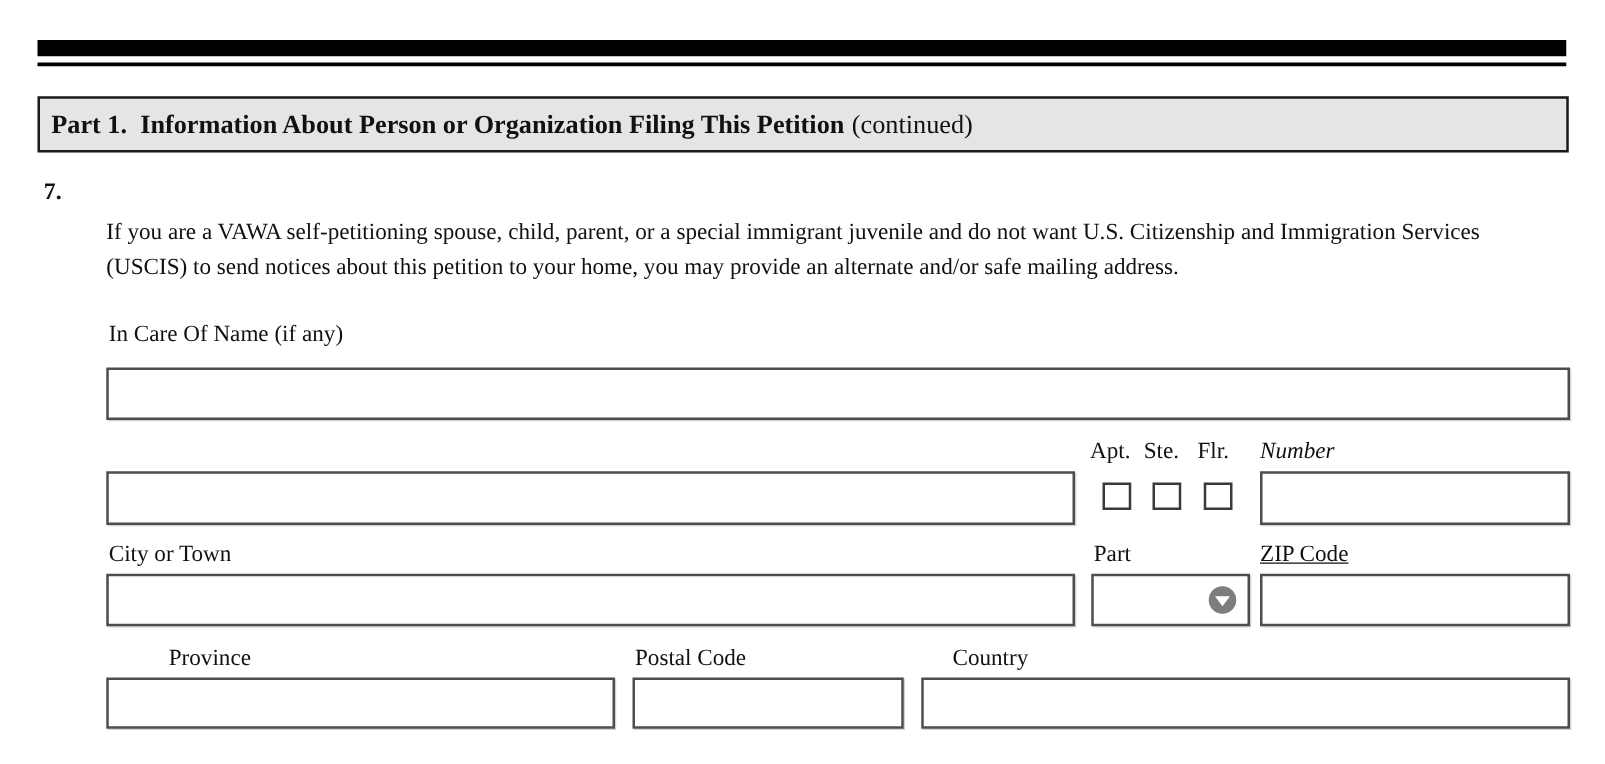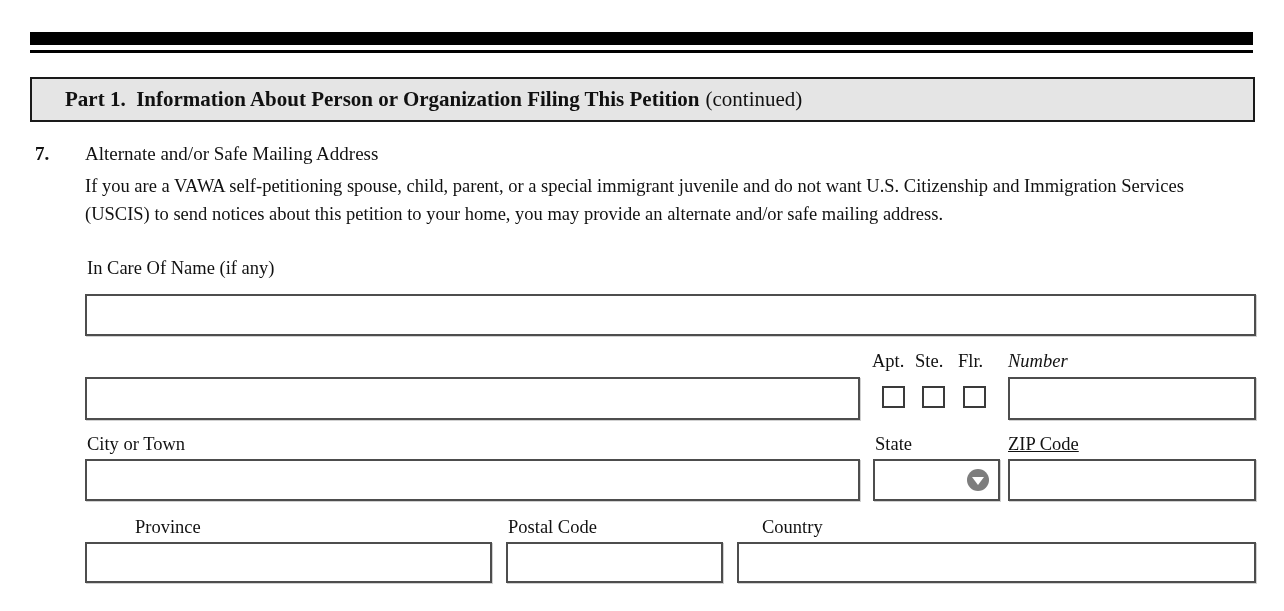--- a/index.html
+++ b/index.html
@@ -19,21 +19,21 @@
 
   .part-header {
     left: 30px; top: 77px; width: 1225px; height: 45px;
     background: #e5e5e5;
     border: 2px solid #1a1a1a;
     font-size: 21px;
     line-height: 40px;
     padding-left: 9px;
     white-space: nowrap;
   }
-  .ph-bold { font-weight: bold; white-space: pre; margin-left: 24px; }
+  .ph-bold { font-weight: bold; white-space: pre; }
   .ph-reg  { font-weight: normal; margin-left: 6px; }
 
   .item-number { left: 35px; top: 143px; font-size: 19px; font-weight: bold; }
   .item-title  { left: 85px; top: 143px; font-size: 19px; }
   .item-desc   { left: 85px; top: 172px; width: 1150px; font-size: 18.5px; line-height: 28px; }
 
   .field-label { font-size: 18.5px; white-space: nowrap; }
 
   .field-input {
     position: absolute;
@@ -86,42 +86,41 @@
 <div class="page">
 
   <div class="abs top-bar"></div>
   <div class="abs top-line"></div>
 
   <div class="abs part-header">
     <span class="ph-bold">Part 1.  Information About Person or Organization Filing This Petition</span><span class="ph-reg">(continued)</span>
   </div>
 
   <div class="abs item-number">7.</div>
-  <div class="abs item-title">Alternate and/or Safe Mailing Address</div>
   <div class="abs item-desc">If you are a VAWA self-petitioning spouse, child, parent, or a special immigrant juvenile and do not want U.S. Citizenship and Immigration Services (USCIS) to send notices about this petition to your home, you may provide an alternate and/or safe mailing address.</div>
 
   <div class="abs field-label" style="left:87px; top:258px;">In Care Of Name (if any)</div>
   <input type="text" class="field-input" style="left: 85px; top: 294px; width: 1171px; height: 42px;" value="">
 
   <input type="text" class="field-input" style="left: 85px; top: 377px; width: 775px; height: 43px;" value="">
 
   <div class="abs field-label" style="left:872px; top:351px;">Apt.</div>
   <div class="abs field-label" style="left:915px; top:351px;">Ste.</div>
   <div class="abs field-label" style="left:958px; top:351px;">Flr.</div>
   <div class="checkbox" style="left:882px; top:386px;"></div>
   <div class="checkbox" style="left:922px; top:386px;"></div>
   <div class="checkbox" style="left:963px; top:386px;"></div>
 
   <div class="abs field-label" style="left:1008px; top:351px;font-style:italic;">Number</div>
   <input type="text" class="field-input" style="left: 1008px; top: 377px; width: 248px; height: 43px;" value="">
 
   <div class="abs field-label" style="left:87px; top:434px;">City or Town</div>
   <input type="text" class="field-input" style="left: 85px; top: 459px; width: 775px; height: 42px;" value="">
 
-  <div class="abs field-label" style="left:875px; top:434px;">State</div>
+  <div class="abs field-label" style="left:875px; top:434px;">Part</div>
   <div class="state-select">
     <span class="abs" style="left:8px; top:8px; font-size:18px;"></span>
     <span class="dd-circle"></span>
   </div>
 
   <div class="abs field-label" style="left:1008px; top:434px;text-decoration:underline;">ZIP Code</div>
   <input type="text" class="field-input" style="left: 1008px; top: 459px; width: 248px; height: 42px;" value="">
 
   <div class="abs field-label" style="left:87px; top:517px;margin-left:48px;">Province</div>
   <input type="text" class="field-input" style="left: 85px; top: 542px; width: 407px; height: 41px;" value="">

